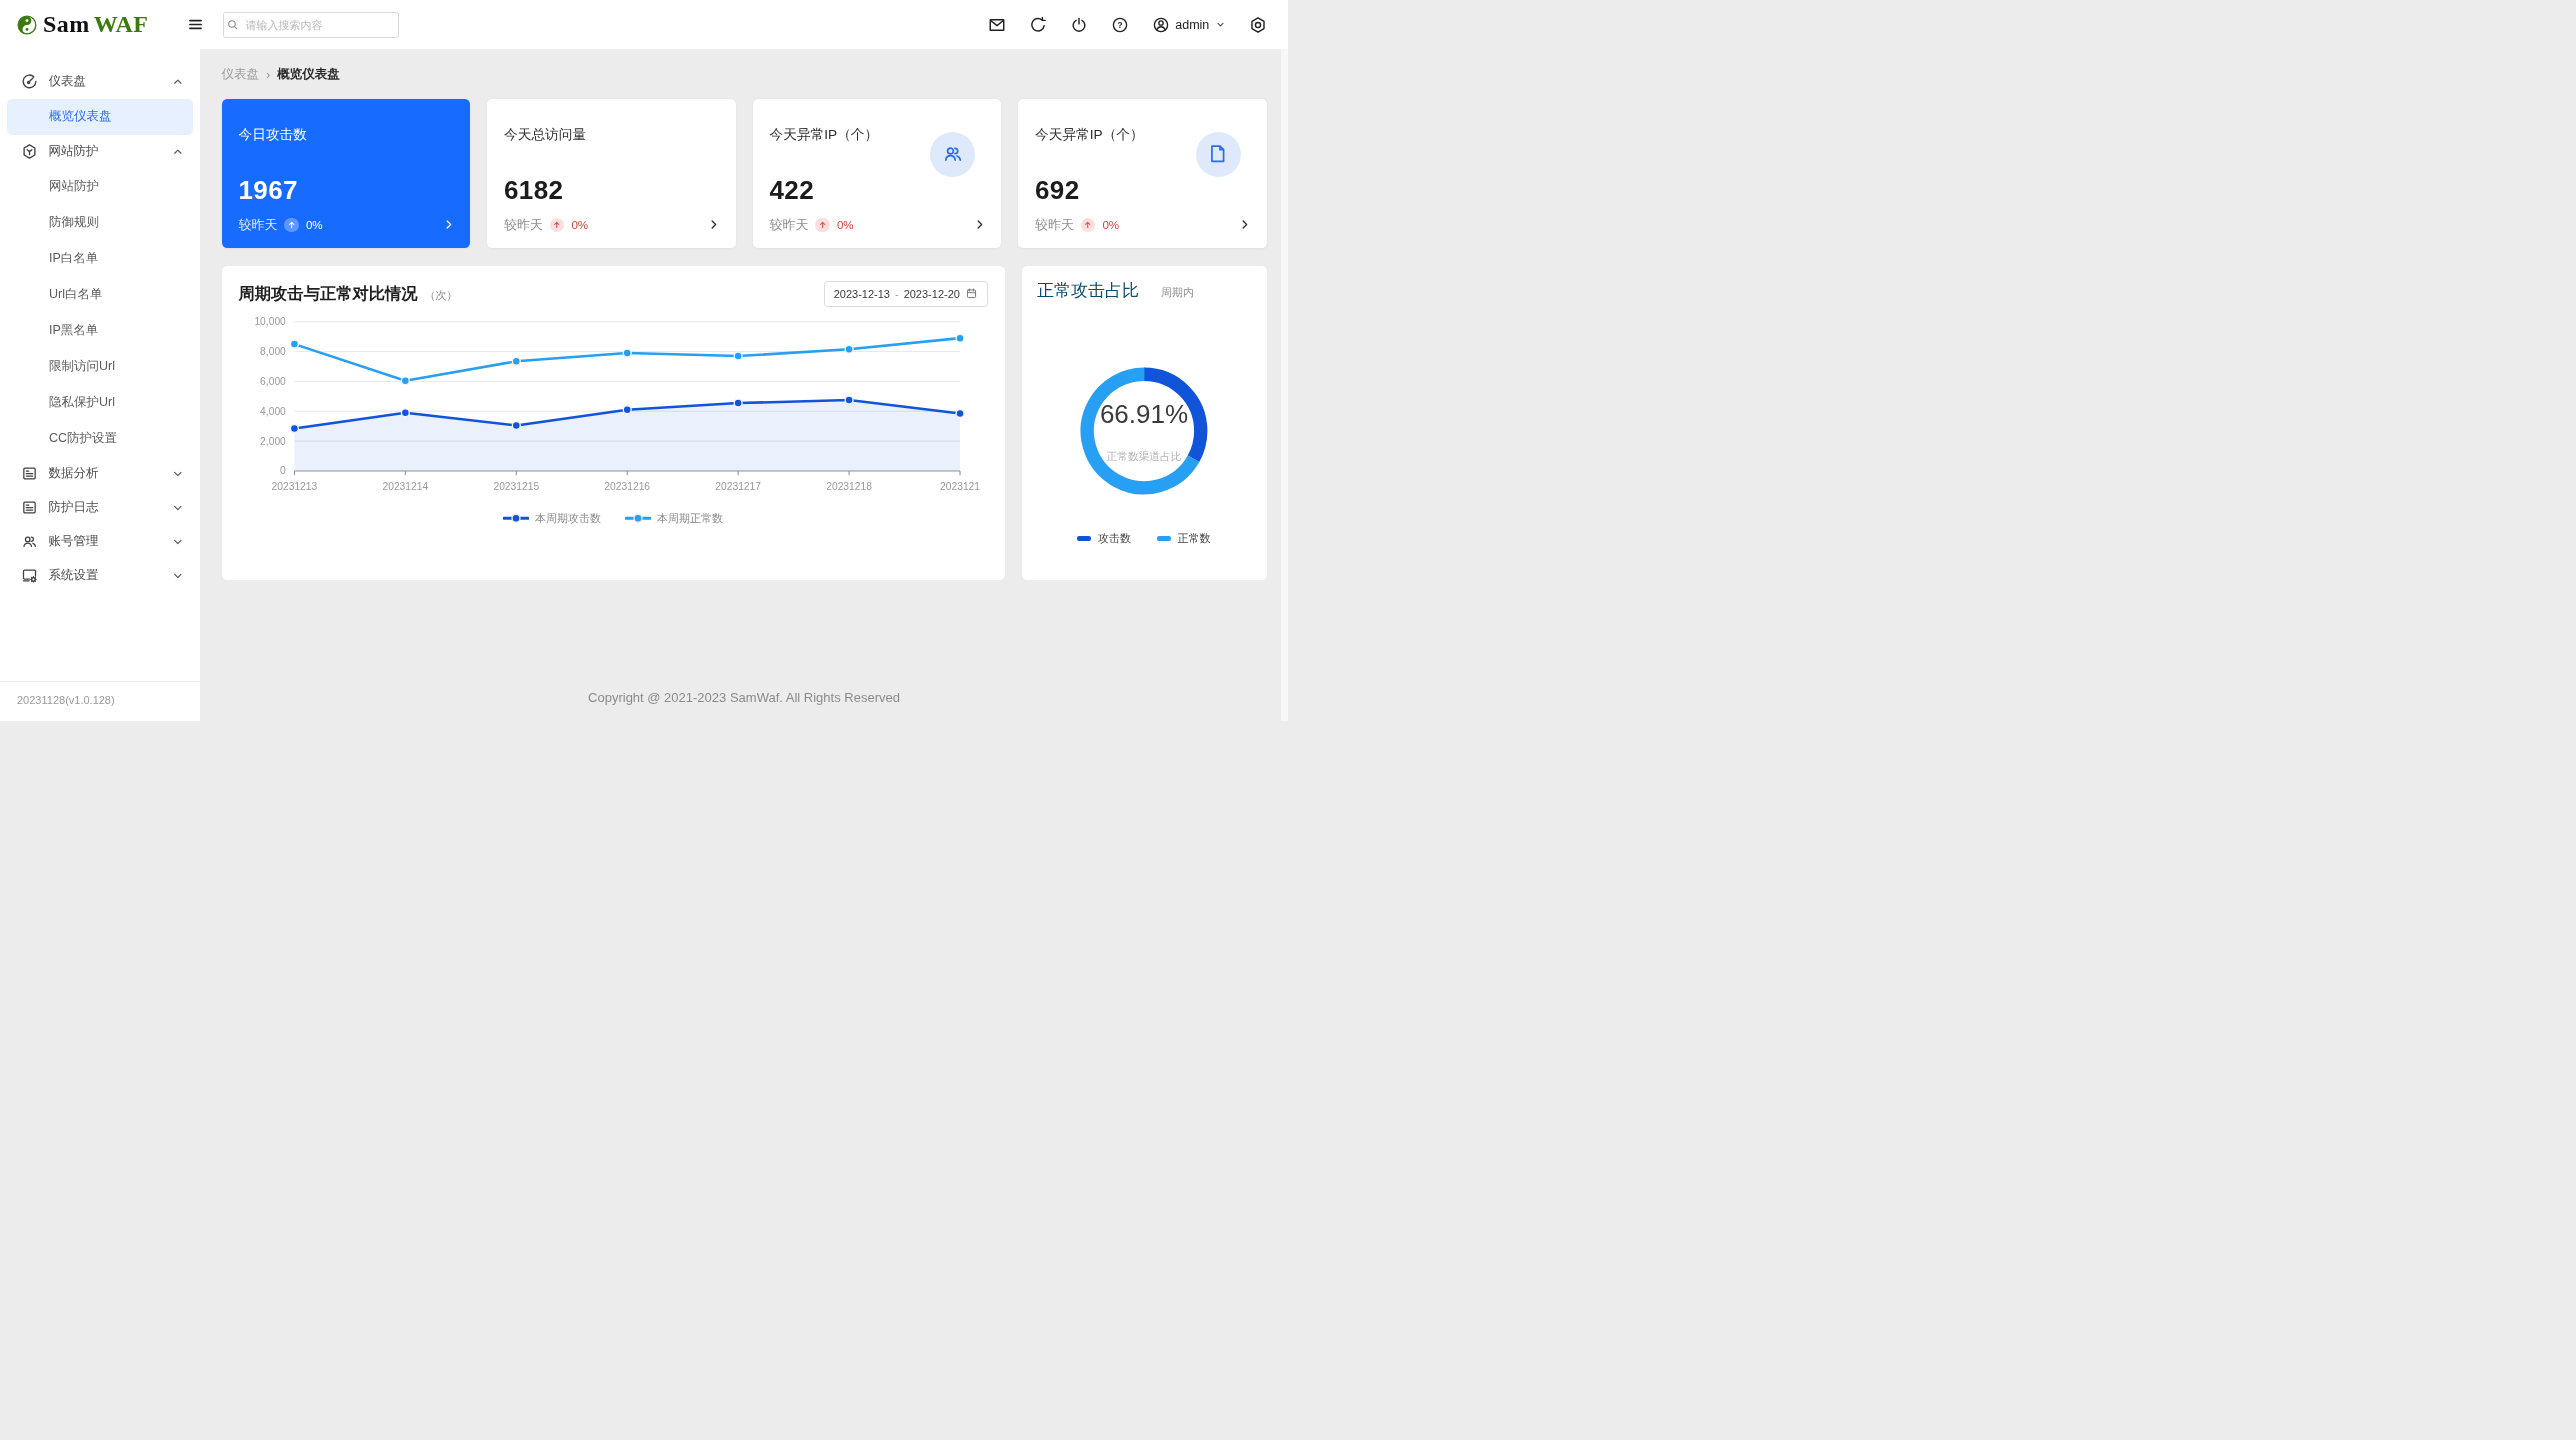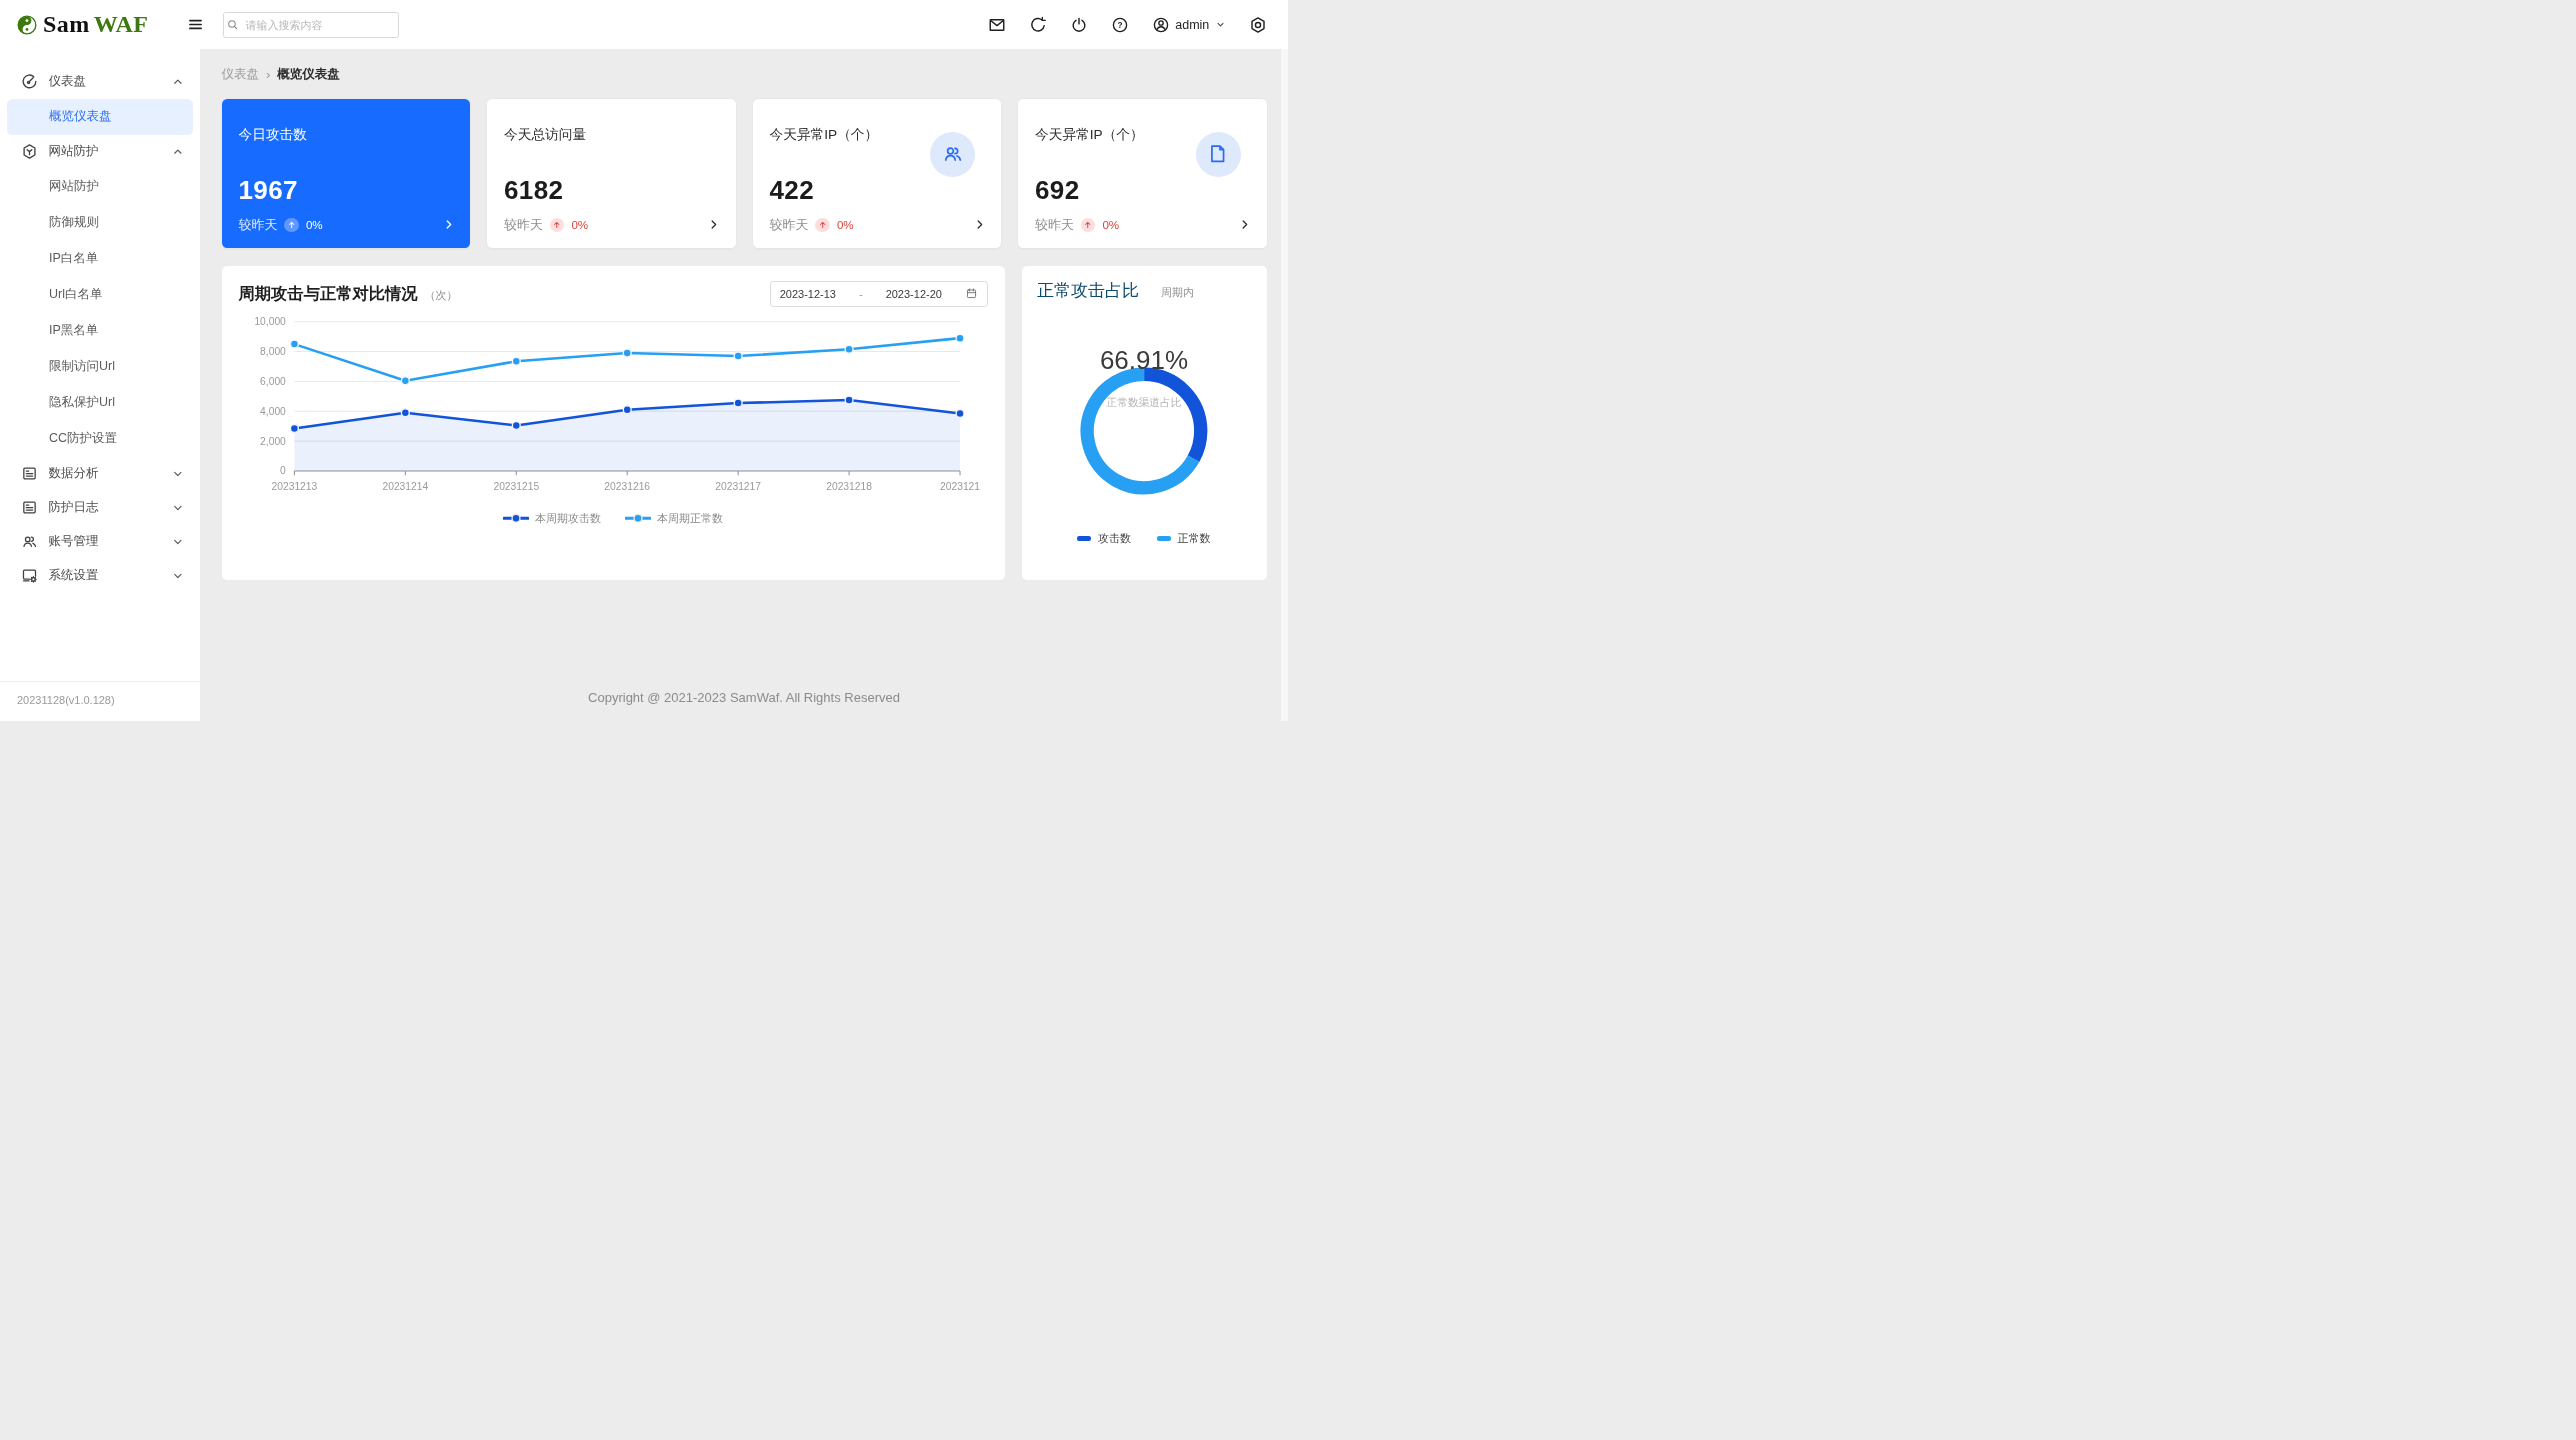--- a/index.html
+++ b/index.html
@@ -63,32 +63,32 @@
   .primary .stat-chev { color:#fff; }
   .stat-icbg { position:absolute; top:33px; right:26px; width:45px; height:45px; border-radius:50%; background:#dfe9fc; display:flex; align-items:center; justify-content:center; color:#2b6bf0; }
   .stat-icbg svg { width:21.5px; height:21.5px; }
 
   
   .charts-row { margin-top:18px; display:flex; gap:17px; }
   .chart-card { width:783px; height:314px; background:#fff; border-radius:5.2px; padding:13.7px 17px; position:relative; }
   .chart-head { display:flex; align-items:center; height:29px; }
   .chart-title { font-size:16.3px; font-weight:bold; color:#1f1f1f; }
   .chart-unit { font-size:11px; color:#8f8f8f; margin-left:6.9px; margin-top:3.4px; }
-  .datebox { margin-left:auto; height:26px; border:0.9px solid #dcdcdc; border-radius:3.4px; display:flex; align-items:center; gap:23px; padding:0 8.6px; font-size:11px; color:#3a3a3a; cursor:pointer; background:#fff; }
+  .datebox { margin-left:auto; height:26px; border:0.9px solid #dcdcdc; border-radius:3.4px; display:flex; align-items:center; gap:5px; padding:0 8.6px; font-size:11px; color:#3a3a3a; cursor:pointer; background:#fff; }
   .datebox .d-sep { color:#999; }
   .datebox .cal { width:13px; height:13px; color:#777; }
   .line-legend { display:flex; justify-content:center; gap:24px; margin-top:3.4px; }
   .lg-item { display:flex; align-items:center; gap:6px; font-size:11px; color:#8a8a8a; cursor:pointer; }
 
   .donut-card { width:245px; height:314px; background:#fff; border-radius:5.2px; padding:13.7px 15.5px; position:relative; }
   .donut-head { display:flex; align-items:baseline; }
   .donut-title { font-size:17px; font-weight:normal; color:#0c4a6e; }
   .donut-sub { font-size:11px; color:#8f8f8f; margin-left:22px; }
   .donut-wrap { position:relative; width:172px; margin:43px auto 0; }
-  .donut-center { position:absolute; inset:0; display:flex; flex-direction:column; align-items:center; gap:20px; pointer-events:none; }
+  .donut-center { position:absolute; inset:0; display:flex; flex-direction:column; align-items:center; justify-content:center; gap:20px; pointer-events:none; }
   .donut-val { font-size:26px; color:#3b3b3b; }
   .donut-lab { font-size:10.7px; color:#b3b3b3; }
   .donut-legend { display:flex; justify-content:center; gap:26px; margin-top:13.7px; }
   .dlg-item { display:flex; align-items:center; gap:6.9px; font-size:11px; color:#3e3e3e; cursor:pointer; }
   .dlg-mark { width:13.7px; height:4.3px; border-radius:2.1px; }
 
   .footer { margin-top:110px; text-align:center; font-size:13px; color:#8b8b8b; }
 </style>
 </head>
 <body>

